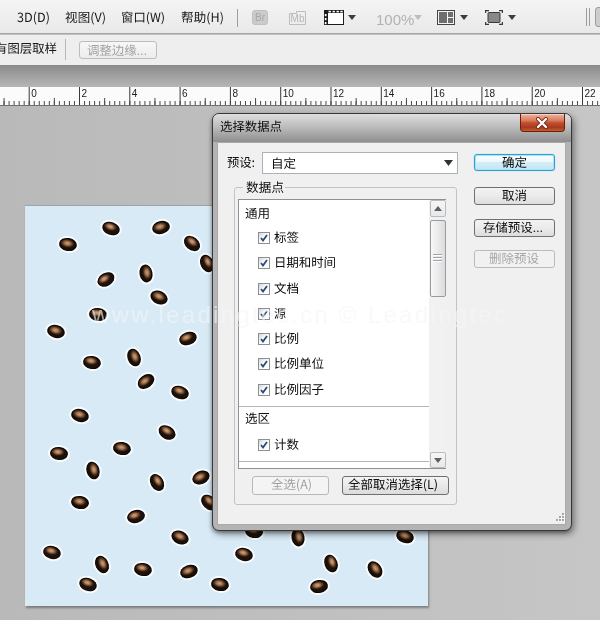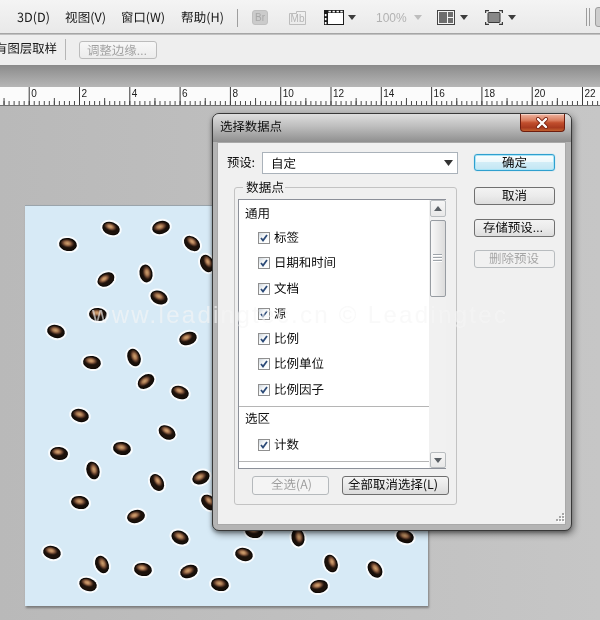--- a/index.html
+++ b/index.html
@@ -33,21 +33,21 @@
     <rect x="8.5" y="0.8" width="2.4" height="1.6" fill="#fff"></rect>
     <rect x="12.5" y="0.8" width="2.4" height="1.6" fill="#fff"></rect>
     <rect x="16.3" y="0.8" width="2.4" height="1.6" fill="#fff"></rect>
 <rect x="0.8" y="4" width="1.7" height="2.2" fill="#fff"></rect>
     <rect x="0.8" y="8" width="1.7" height="2.2" fill="#fff"></rect>
     <rect x="0.8" y="12" width="1.7" height="2.2" fill="#fff"></rect>
 </svg>
 <svg class="abs" style="left:348px;top:15px" width="8" height="5">
     <path d="M0 0 L8 0 L4 5 Z" fill="#3c3c3c"></path>
   </svg>
-<div class="abs" style="left:376px;top:11px;font-size:12px;color:#b2b2b2">100%</div>
+<div class="abs" style="left:376px;top:11px;font-size:15px;color:#b2b2b2">100%</div>
 <svg class="abs" style="left:414px;top:15px" width="8" height="5">
     <path d="M0 0 L8 0 L4 5 Z" fill="#bdbdbd"></path>
   </svg>
 <svg class="abs" style="left:437px;top:10px" width="18" height="15" viewBox="0 0 18 15">
 <rect x="0.5" y="0.5" width="17" height="14" fill="#f4f4f4" stroke="#444"></rect>
 <rect x="2" y="2" width="8" height="11" fill="#6e6e6e"></rect>
 <rect x="11" y="2" width="5" height="5" fill="#6e6e6e"></rect>
 <rect x="11" y="8" width="5" height="5" fill="#6e6e6e"></rect>
 </svg>
 <svg class="abs" style="left:460px;top:15px" width="8" height="5">

